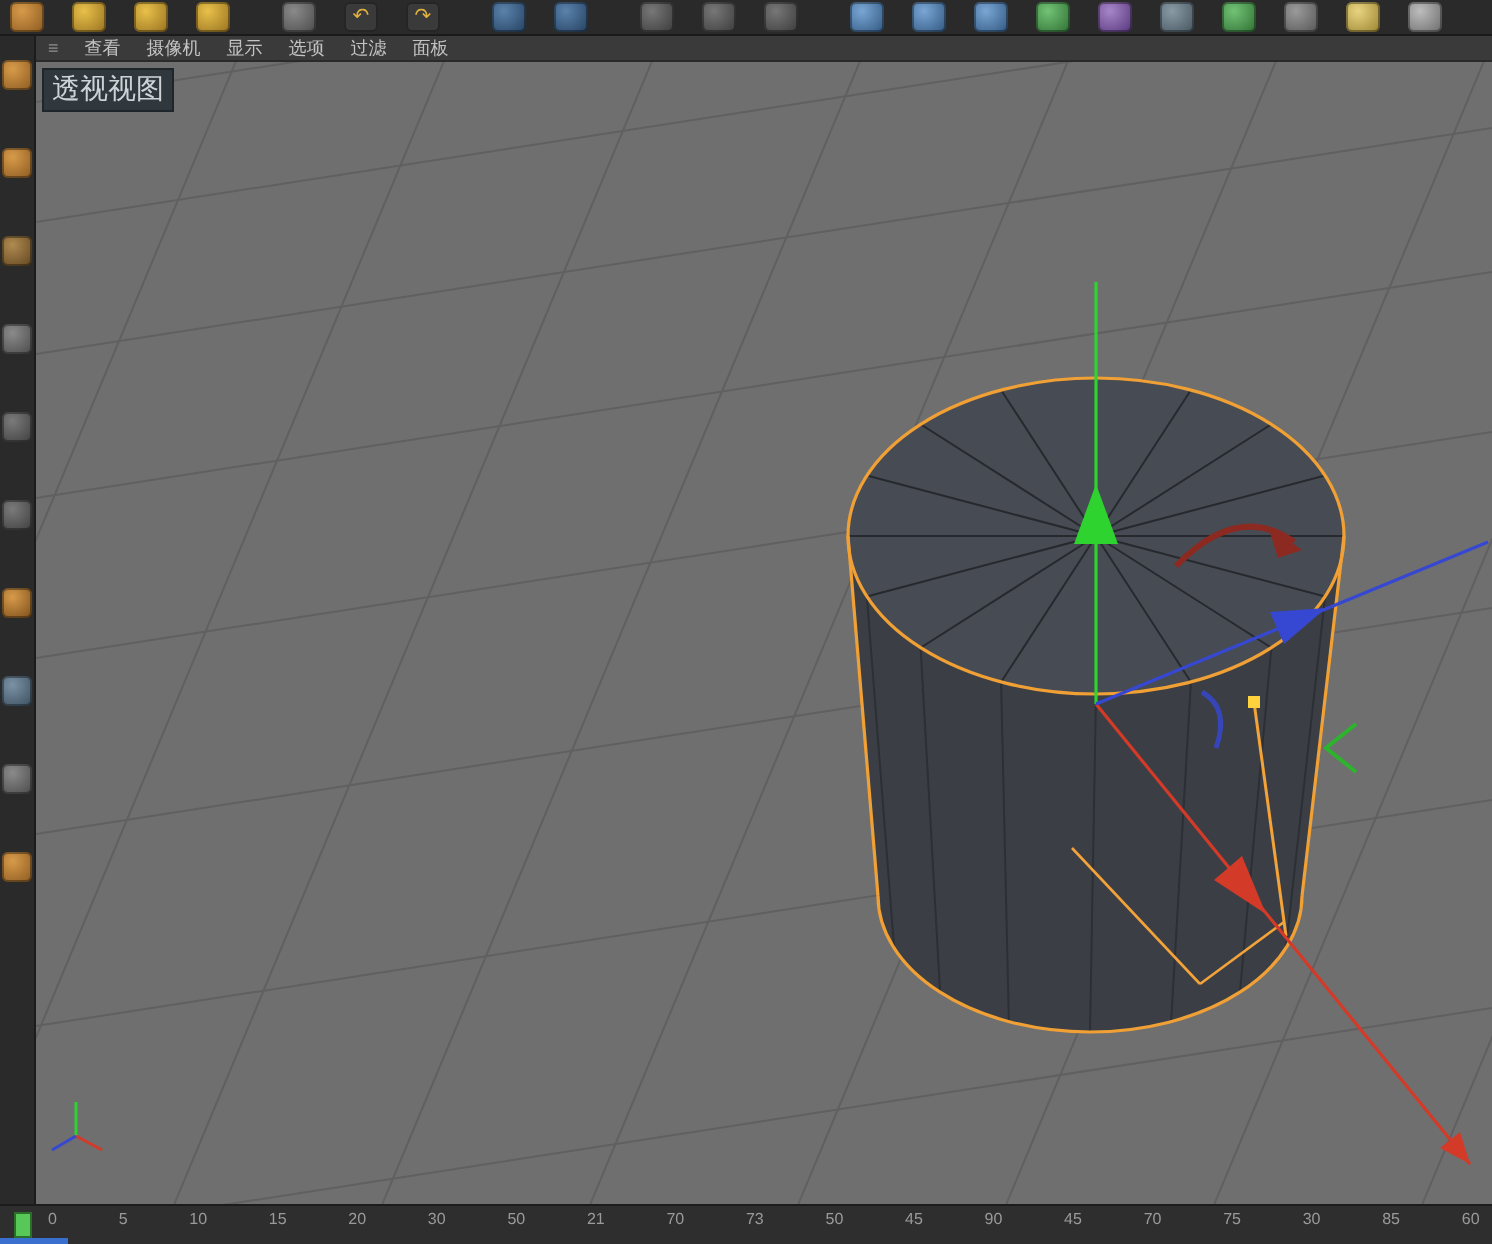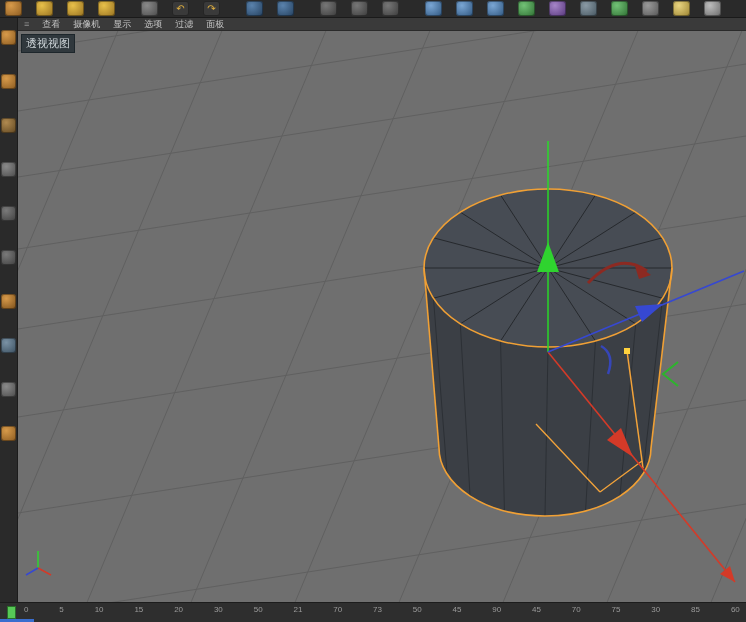--- a/index.html
+++ b/index.html
@@ -17,21 +17,21 @@
   .menu-item{font-size:9px;color:#c3c3c3;cursor:pointer;white-space:nowrap;}
   .panel-icon{font-size:9px;color:#8f8f8f;cursor:pointer;}
   
   .left-toolbar{position:absolute;left:0;top:18px;width:18px;bottom:20px;background:#2a2a2a;
     display:flex;flex-direction:column;align-items:center;gap:29px;padding-top:12px;box-sizing:border-box;
     border-right:1px solid #1c1c1c;}
   .licon{width:15px;height:15px;border-radius:3px;flex:0 0 auto;box-shadow:inset 0 0 0 1px rgba(0,0,0,.35);cursor:pointer;}
   
   .viewport{position:absolute;left:18px;top:31px;right:0;bottom:20px;background:#6f6f6f;overflow:hidden;}
   .vp-label{position:absolute;left:3px;top:3px;background:#30383d;border:1px solid #1d262b;
-    color:#cdd4d8;font-size:11px;padding:1px 4px;z-index:5;cursor:pointer;}
+    color:#cdd4d8;font-size:14px;padding:1px 4px;z-index:5;cursor:pointer;}
   svg{position:absolute;left:0;top:0;}
   
   .timeline{position:absolute;left:0;right:0;bottom:0;height:20px;background:#2e2e2e;border-top:1px solid #1c1c1c;
     box-sizing:border-box;}
   .ruler{position:absolute;left:24px;right:6px;top:2px;display:flex;justify-content:space-between;}
   .ruler span{font-size:8px;color:#9a9a9a;}
   .frame-marker{position:absolute;left:7px;top:3px;width:7px;height:11px;background:#57c857;border:1px solid #2a6e2a;}
   .tl-blue{position:absolute;left:0;bottom:0;width:34px;height:3px;background:#3a6ecf;}
 </style>
 </head>

